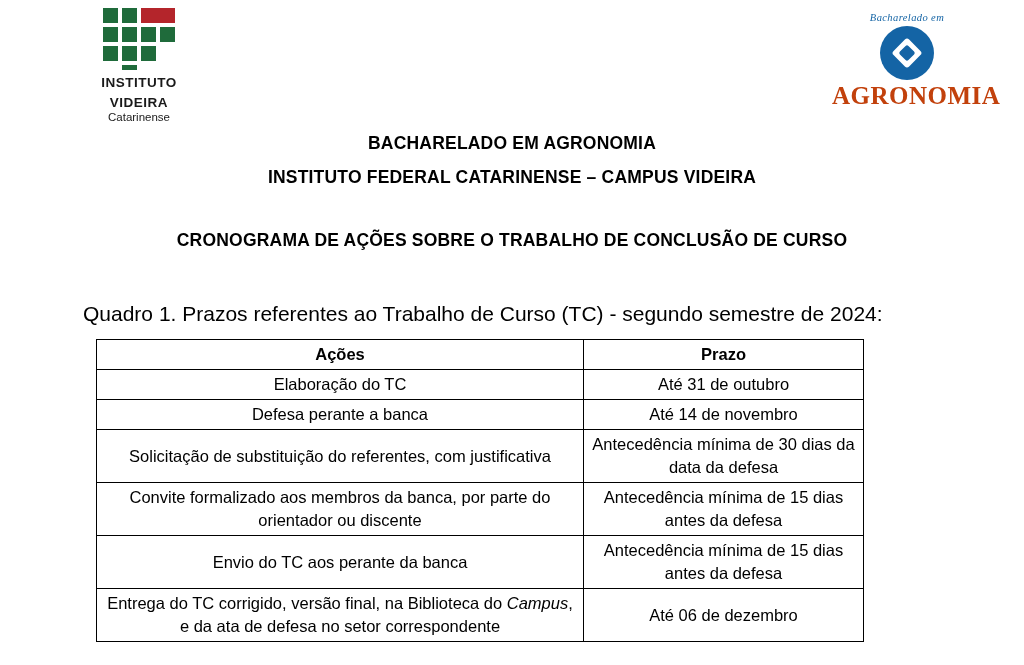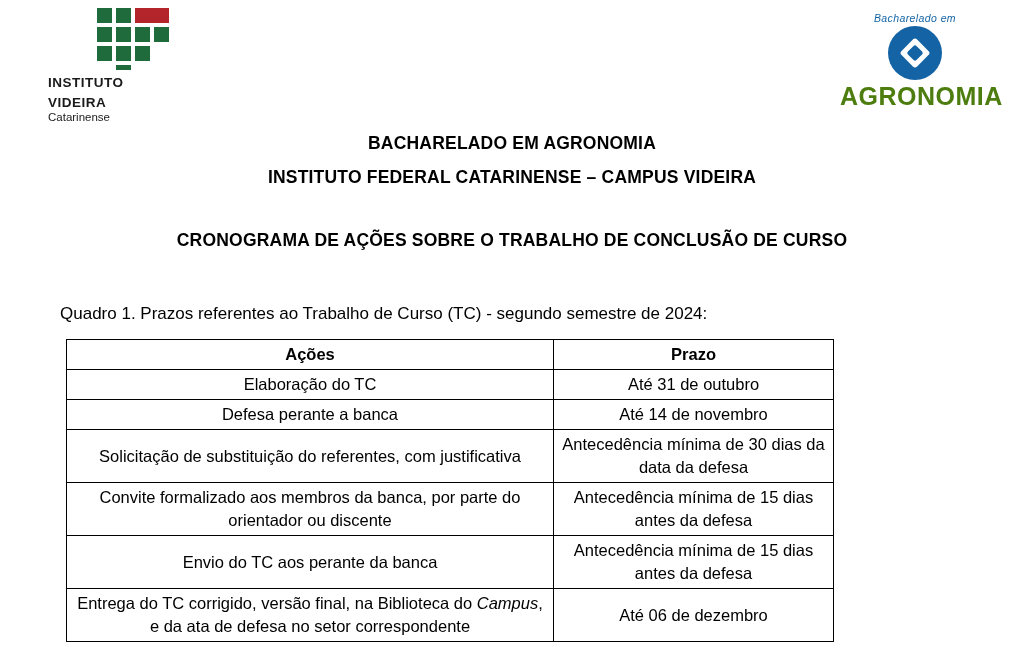--- a/index.html
+++ b/index.html
@@ -17,23 +17,24 @@
   }
 
   
   .header {
     position: relative;
     height: 120px;
   }
 
   .logo-ifc {
     position: absolute;
-    left: 48px;
+    left: 54px;
     top: 8px;
     width: 170px;
+    text-align: center;
   }
   .logo-ifc-mark {
     width: 72px;
     height: 62px;
     margin: 0 auto;
     position: relative;
   }
   .logo-ifc-mark .sq {
     position: absolute;
     background: #1f6b3b;
@@ -51,25 +52,26 @@
   }
   .logo-ifc-sub {
     font-size: 11.5px;
     line-height: 14px;
     color: #1a1a1a;
     font-weight: normal;
   }
 
   .logo-agro {
     position: absolute;
-    right: 34px;
+    right: 42px;
     top: 12px;
     width: 150px;
     text-align: center;
     color: #1464a5;
+    font-family: Liberation Serif, serif;
   }
   .logo-agro-arc {
     font-size: 10.5px;
     font-style: italic;
     color: #1464a5;
     letter-spacing: .4px;
     height: 14px;
   }
   .logo-agro-circle {
     width: 54px;
@@ -103,21 +105,21 @@
     margin-top: -6px;
     background: #1464a5;
     transform: rotate(45deg);
     z-index: 2;
     border-radius: 2px;
   }
   .logo-agro-word {
     font-size: 25px;
     font-weight: bold;
     letter-spacing: .5px;
-    color: #4d7c0f;
+    color: #c2410c;
     margin-top: 2px;
   }
 
   
   .titles {
     text-align: center;
     margin-top: 6px;
   }
   .title-line {
     font-size: 17.5px;
@@ -127,28 +129,28 @@
   }
   .title-main {
     font-size: 17.5px;
     font-weight: bold;
     margin-top: 36px;
     letter-spacing: .2px;
   }
 
   
   .caption {
-    margin: 52px 0 0 60px;
-    font-size: 17px;
+    margin: 52px 0 0 83px;
+    font-size: 21px;
     line-height: 22px;
   }
 
   
   table.schedule {
-    margin-left: 66px;
+    margin-left: 96px;
     margin-top: 14px;
     border-collapse: collapse;
     width: 733px;
     table-layout: fixed;
   }
   table.schedule td {
     border: 1px solid #000000;
     font-size: 16.5px;
     line-height: 23px;
     text-align: center;

